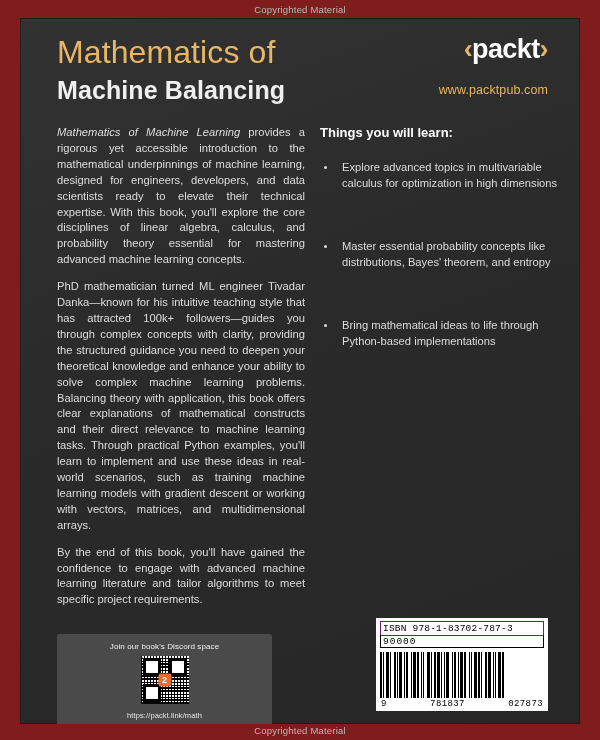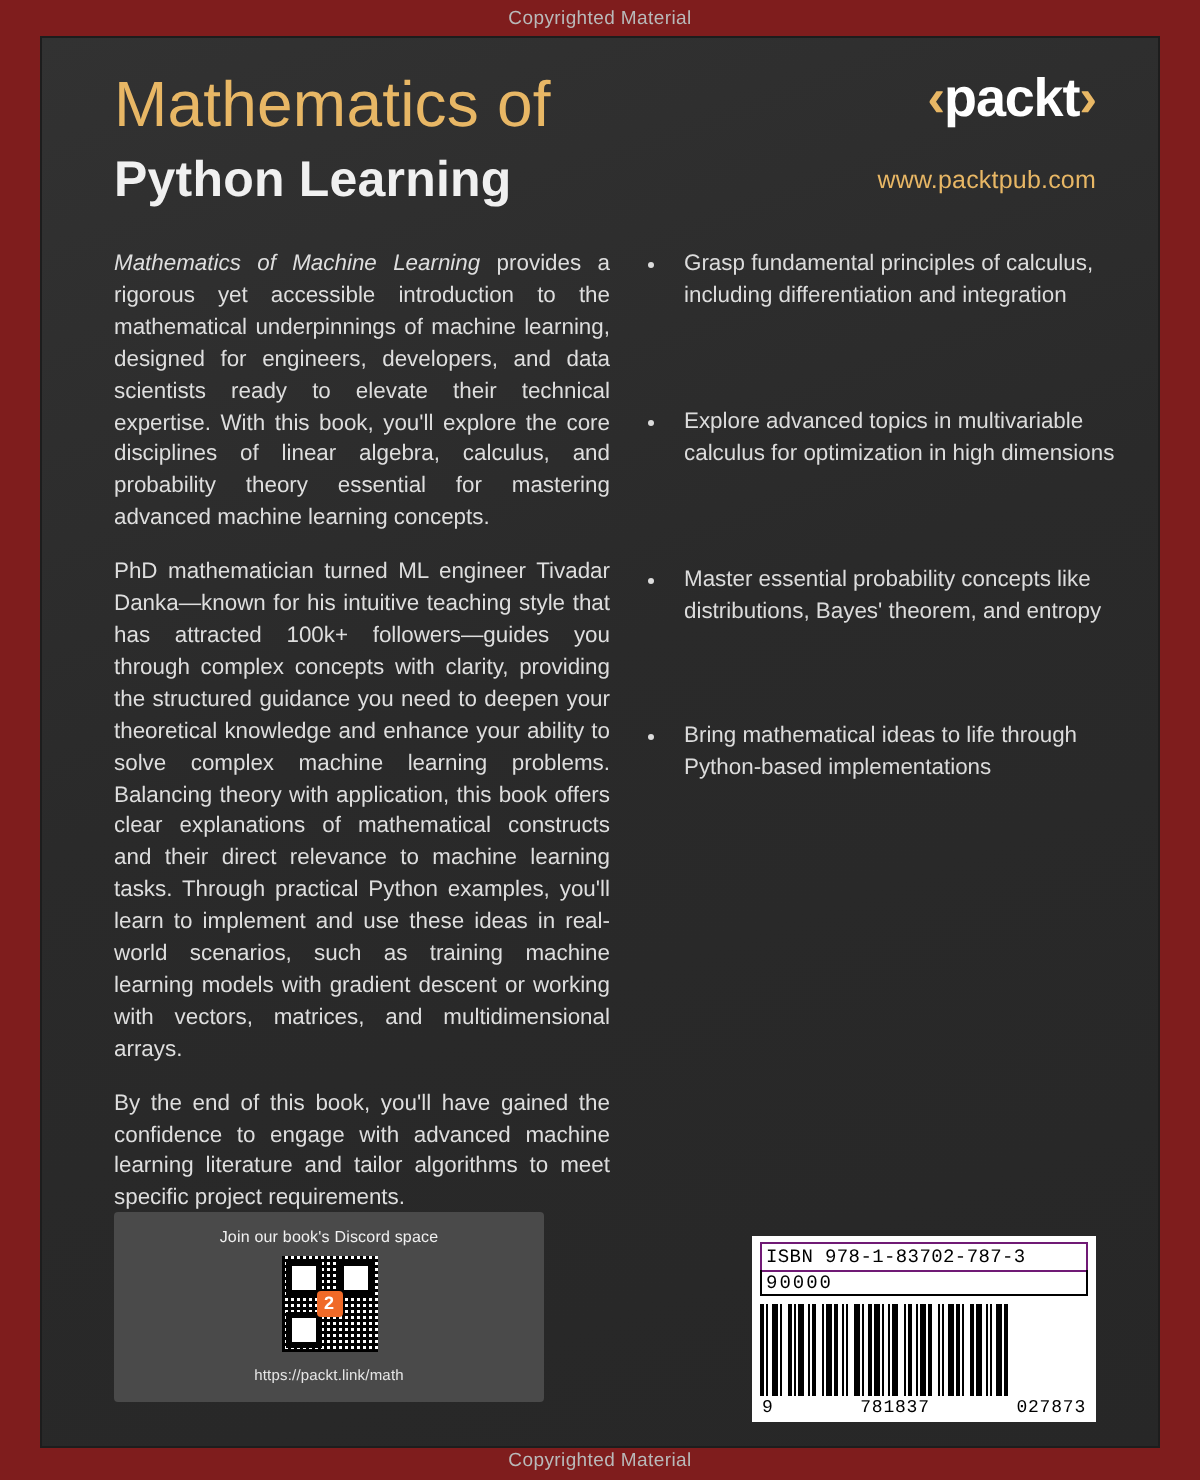--- a/index.html
+++ b/index.html
@@ -137,21 +137,21 @@
     width: 3px;
     height: 3px;
     background: #dcdcdc;
     border-radius: 50%;
   }
 
   
   .qr-panel {
     position: absolute;
     left: 37px;
-    top: 588px;
+    top: 616px;
     width: 215px;
     height: 95px;
     background: #4a4a4a;
     border-radius: 2px;
     text-align: center;
   }
   .qr-title {
     color: #f0f0f0;
     font-size: 8px;
     padding-top: 8px;
@@ -258,40 +258,37 @@
 <body>
 
 <div class="page">
 
   <div class="copyright-top">Copyrighted Material</div>
 
   <div class="cover">
 
     <div class="title-wrap">
       <div class="title-line1">Mathematics of</div>
-      <div class="title-line2">Python Learning</div>
+      <div class="title-line2">Machine Balancing</div>
     </div>
 
     <div class="logo-wrap">
       <div class="logo-mark"><span class="chev">‹</span><span>packt</span><span class="chev">›</span></div>
       <div class="logo-url">www.packtpub.com</div>
     </div>
 
     <div class="desc">
       <p><em>Mathematics of Machine Learning</em><span> provides a rigorous yet accessible introduction to the mathematical underpinnings of machine learning, designed for engineers, developers, and data scientists ready to elevate their technical expertise. With this book, you'll explore the core disciplines of linear algebra, calculus, and probability theory essential for mastering advanced machine learning concepts.</span></p>
       <p>PhD mathematician turned ML engineer Tivadar Danka—known for his intuitive teaching style that has attracted 100k+ followers—guides you through complex concepts with clarity, providing the structured guidance you need to deepen your theoretical knowledge and enhance your ability to solve complex machine learning problems. Balancing theory with application, this book offers clear explanations of mathematical constructs and their direct relevance to machine learning tasks. Through practical Python examples, you'll learn to implement and use these ideas in real-world scenarios, such as training machine learning models with gradient descent or working with vectors, matrices, and multidimensional arrays.</p>
       <p>By the end of this book, you'll have gained the confidence to engage with advanced machine learning literature and tailor algorithms to meet specific project requirements.</p>
     </div>
 
     <div class="learn">
+      <div class="learn-title">Things you will learn:</div>
       <ul class="learn-list">
-        <li class="learn-item">
-          <span class="bullet"></span>
-          <span>Grasp fundamental principles of calculus, including differentiation and integration</span>
-        </li>
         <li class="learn-item">
           <span class="bullet"></span>
           <span>Explore advanced topics in multivariable calculus for optimization in high dimensions</span>
         </li>
         <li class="learn-item">
           <span class="bullet"></span>
           <span>Master essential probability concepts like distributions, Bayes' theorem, and entropy</span>
         </li>
         <li class="learn-item">
           <span class="bullet"></span>

